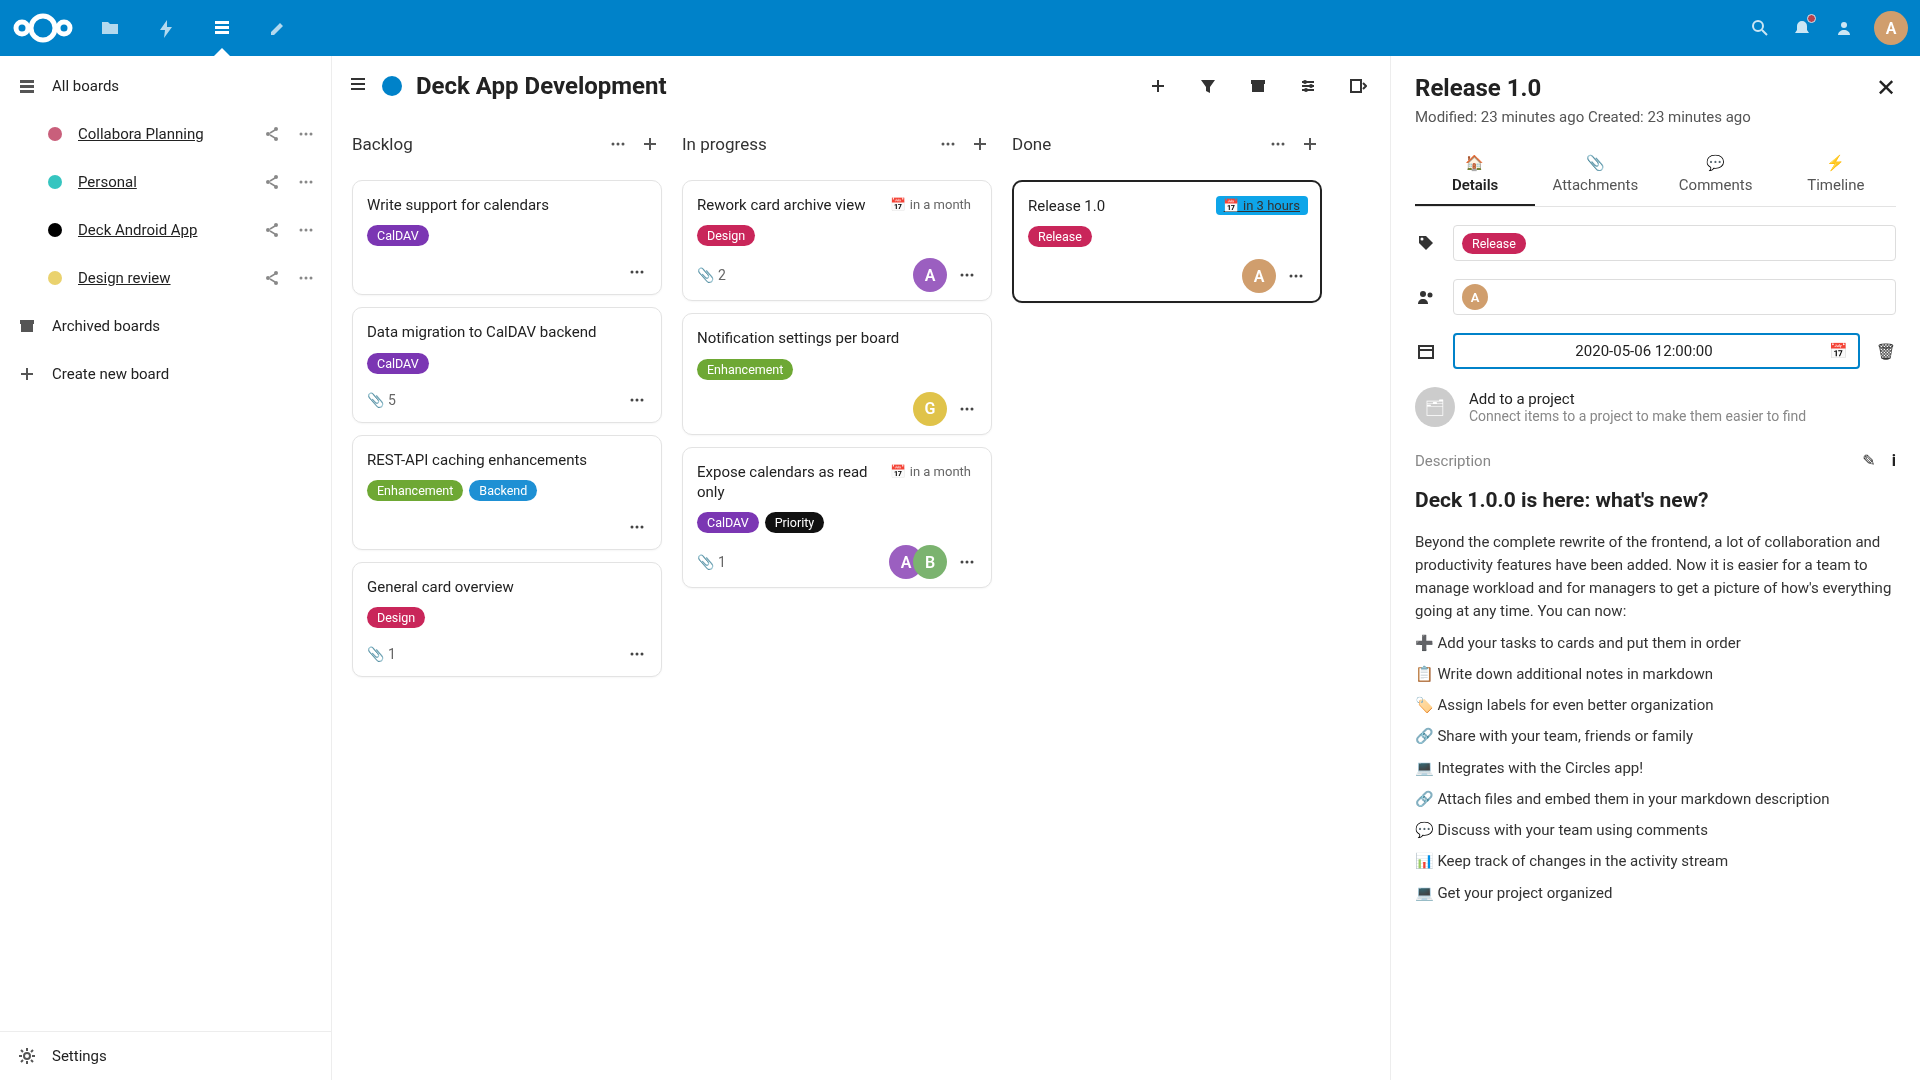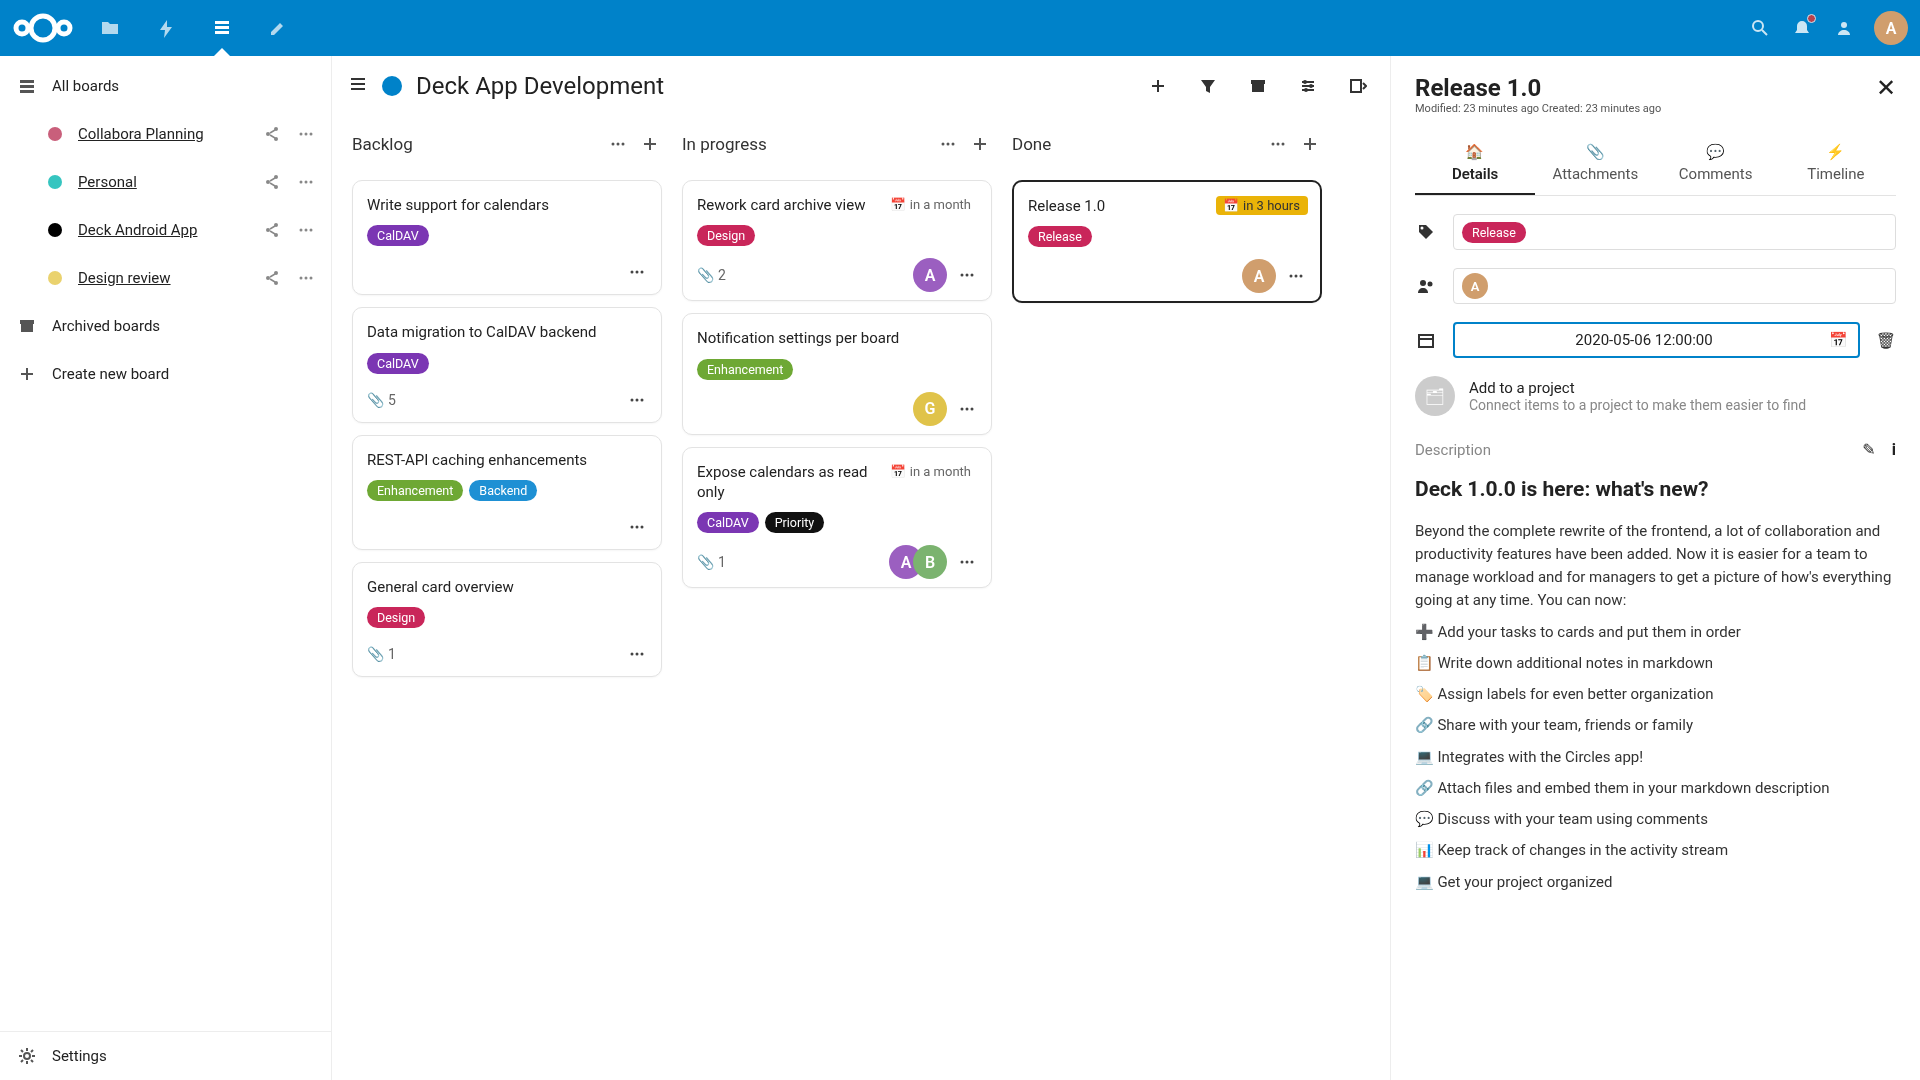--- a/index.html
+++ b/index.html
@@ -25,49 +25,49 @@
 .side-ico { width:18px; height:18px; color:#555; display:flex; align-items:center; justify-content:center; }
 .board-dot { width:14px; height:14px; border-radius:50%; flex-shrink:0; }
 .side-actions { display:flex; gap:12px; }
 .side-act { width:22px; height:22px; color:#888; display:flex; align-items:center; justify-content:center; cursor:pointer; }
 .child-list { padding-left:30px; position:relative;text-decoration:underline; }
 .sidebar-bottom { margin-top:auto; border-top:1px solid #ededed; }
 .board-area { flex:1; display:flex; flex-direction:column; min-width:0; }
 .board-header-real { height:60px; display:flex; align-items:center; padding:0 20px 0 16px; gap:14px; }
 .menu-toggle { cursor:pointer; color:#333; }
 .board-title-dot { width:20px; height:20px; border-radius:50%; background:#0082c9; }
-.board-title { font-size:24px; font-weight:400; flex:1; }
+.board-title { font-size:24px; font-weight:700; flex:1; }
 .hdr-actions { display:flex; gap:26px; margin-left:auto; }
 .hdr-act { width:24px; height:24px; color:#333; cursor:pointer; display:flex; align-items:center; justify-content:center; }
 .stacks { flex:1; display:flex; gap:20px; padding:4px 20px 20px 20px; overflow-x:auto; align-items:flex-start; }
 .stack { width:310px; flex-shrink:0; }
 .stack-hdr { height:48px; display:flex; align-items:center; gap:8px; }
 .stack-title { font-size:17px; font-weight:400; color:#333; flex:1; }
 .stack-act { width:24px; height:24px; color:#555; cursor:pointer; display:flex; align-items:center; justify-content:center; }
 .card { border:1px solid #e3e3e3; border-radius:10px; padding:14px 12px 8px 14px; margin-bottom:12px; background:#fff; box-shadow:0 1px 2px rgba(0,0,0,0.04);margin-top:12px; }
 .card.selected { border:2px solid #222; }
 .card-top { display:flex; align-items:flex-start; gap:8px; }
 .card-title { font-size:15px; color:#222; flex:1; line-height:1.35; }
 .due { display:inline-flex; align-items:center; gap:4px; font-size:13px; color:#666; padding:2px 8px; border-radius:4px; white-space:nowrap; }
-.due.warn { background:#eab308; color:#333; }
+.due.warn { background:#0ea5e9; color:#333;text-decoration:underline; }
 .labels { display:flex; gap:6px; margin-top:10px; flex-wrap:wrap; }
 .label { font-size:12.5px; color:#fff; padding:3px 10px; border-radius:14px; }
 .card-foot { display:flex; align-items:center; margin-top:12px; min-height:28px; }
 .attach { display:flex; align-items:center; gap:4px; color:#666; font-size:14px; }
 .foot-right { margin-left:auto; display:flex; align-items:center; gap:8px; }
 .av { width:34px; height:34px; border-radius:50%; color:#fff; display:flex; align-items:center; justify-content:center; font-weight:600; font-size:16px; }
 .av-stack { display:flex; }
 .av-stack .av { margin-left:-10px; }
 .av-stack .av:first-child { margin-left:0; }
 .more-btn { width:24px; height:24px; color:#444; cursor:pointer; display:flex; align-items:center; justify-content:center; }
 .details { width:530px; border-left:1px solid #ededed; display:flex; flex-direction:column; padding:18px 24px; overflow-y:auto; }
 .det-hdr { display:flex; align-items:center; }
 .det-title { font-size:24px; font-weight:700; flex:1; }
 .close-x { cursor:pointer; font-size:24px; color:#222; }
-.det-sub { font-size:11px; color:#555; }
+.det-sub { font-size:15px; color:#555; margin-top:6px; }
 .tabs { display:flex; margin-top:28px; border-bottom:1px solid #e3e3e3; }
 .tab { flex:1; text-align:center; padding-bottom:10px; cursor:pointer; color:#555; font-size:15px; }
 .tab.active { color:#222; border-bottom:2px solid #222; font-weight:600; }
 .tab-ico { display:block; margin:0 auto 4px; height:18px; }
 .det-row { display:flex; align-items:center; gap:16px; margin-top:18px; }
 .det-row-ico { width:22px; color:#333; display:flex; justify-content:center; }
 .det-field { flex:1; border:1px solid #ddd; border-radius:4px; min-height:36px; display:flex; align-items:center; padding:4px 8px; gap:6px; }
 .date-field { border:2px solid #0082c9; font-size:15px; padding:6px 10px; display:flex; align-items:center;text-align:center; }
 .proj-row { display:flex; gap:14px; margin-top:18px; align-items:center; }
 .proj-ico { width:40px; height:40px; border-radius:50%; background:#ccc; display:flex; align-items:center; justify-content:center; color:#fff; }

